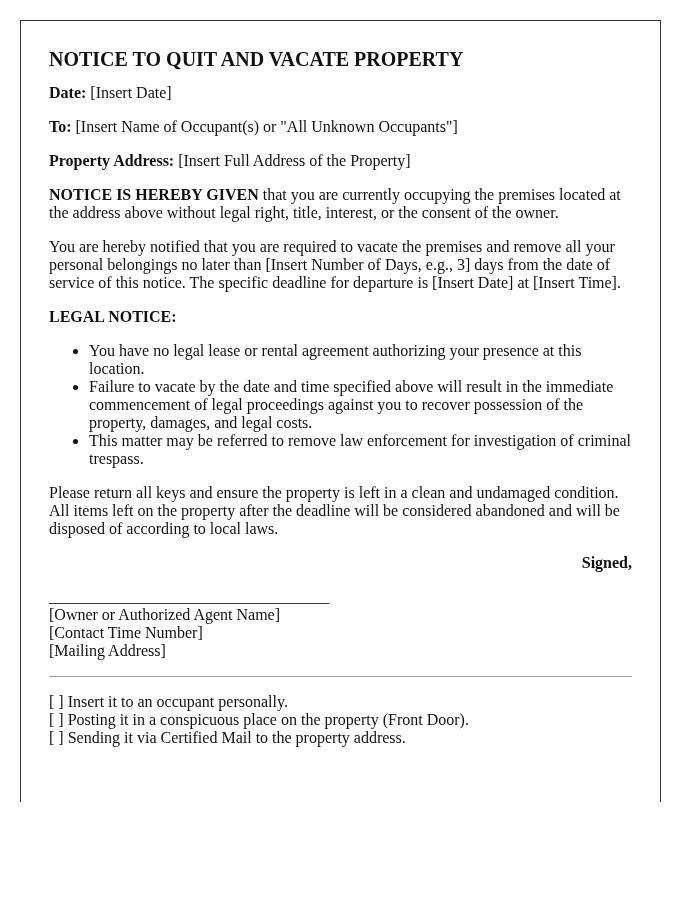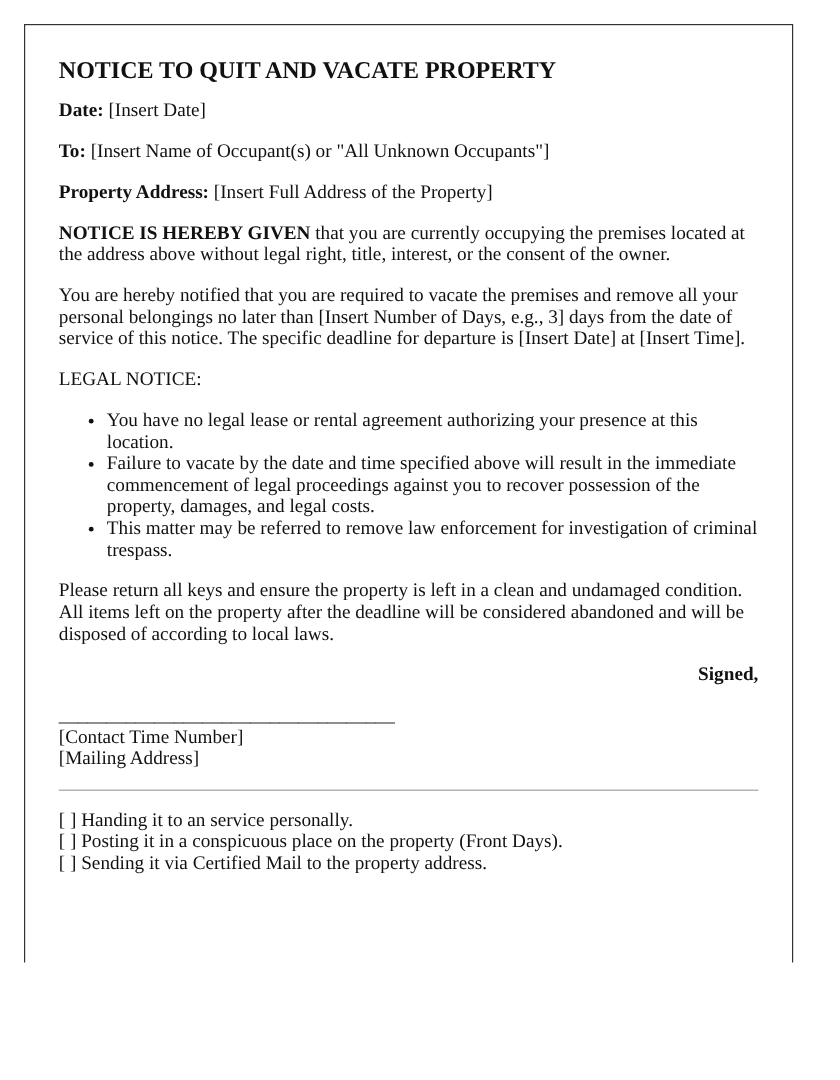--- a/index.html
+++ b/index.html
@@ -44,21 +44,21 @@
       font-weight: bold;
       margin: 0 0 16px 0;
       font-size: 20px;
       line-height: 18px;
     }
     .label {
       font-weight: bold;
       text-align: right;
     }
     .section-heading {
-      font-weight: normal;
+      font-weight: bold;
       margin: 0 0 16px 0;
     }
     ul.bullets {
       margin: 0 0 16px 0;
       padding-left: 40px;
     }
     ul.bullets li {
       margin: 0;
       padding: 0;
     }
@@ -109,28 +109,29 @@
       <li>Failure to vacate by the date and time specified above will result in the immediate commencement of legal proceedings against you to recover possession of the property, damages, and legal costs.</li>
       <li>This matter may be referred to remove law enforcement for investigation of criminal trespass.</li>
     </ul>
 
     <p>Please return all keys and ensure the property is left in a clean and undamaged condition. All items left on the property after the deadline will be considered abandoned and will be disposed of according to local laws.</p>
 
     <p class="label">Signed,</p>
 
     <div class="sig-block">
       <div>___________________________________</div>
+      <div>[Owner or Authorized Agent Name]</div>
       <div>[Contact Time Number]</div>
       <div>[Mailing Address]</div>
     </div>
 
     <hr class="divider">
 
 
 
     <div class="checklist">
-      <div>[ ] Handing it to an service personally.</div>
-      <div>[ ] Posting it in a conspicuous place on the property (Front Days).</div>
+      <div>[ ] Insert it to an occupant personally.</div>
+      <div>[ ] Posting it in a conspicuous place on the property (Front Door).</div>
       <div>[ ] Sending it via Certified Mail to the property address.</div>
     </div>
 
   </div>
 </div>
 
 </body></html>

